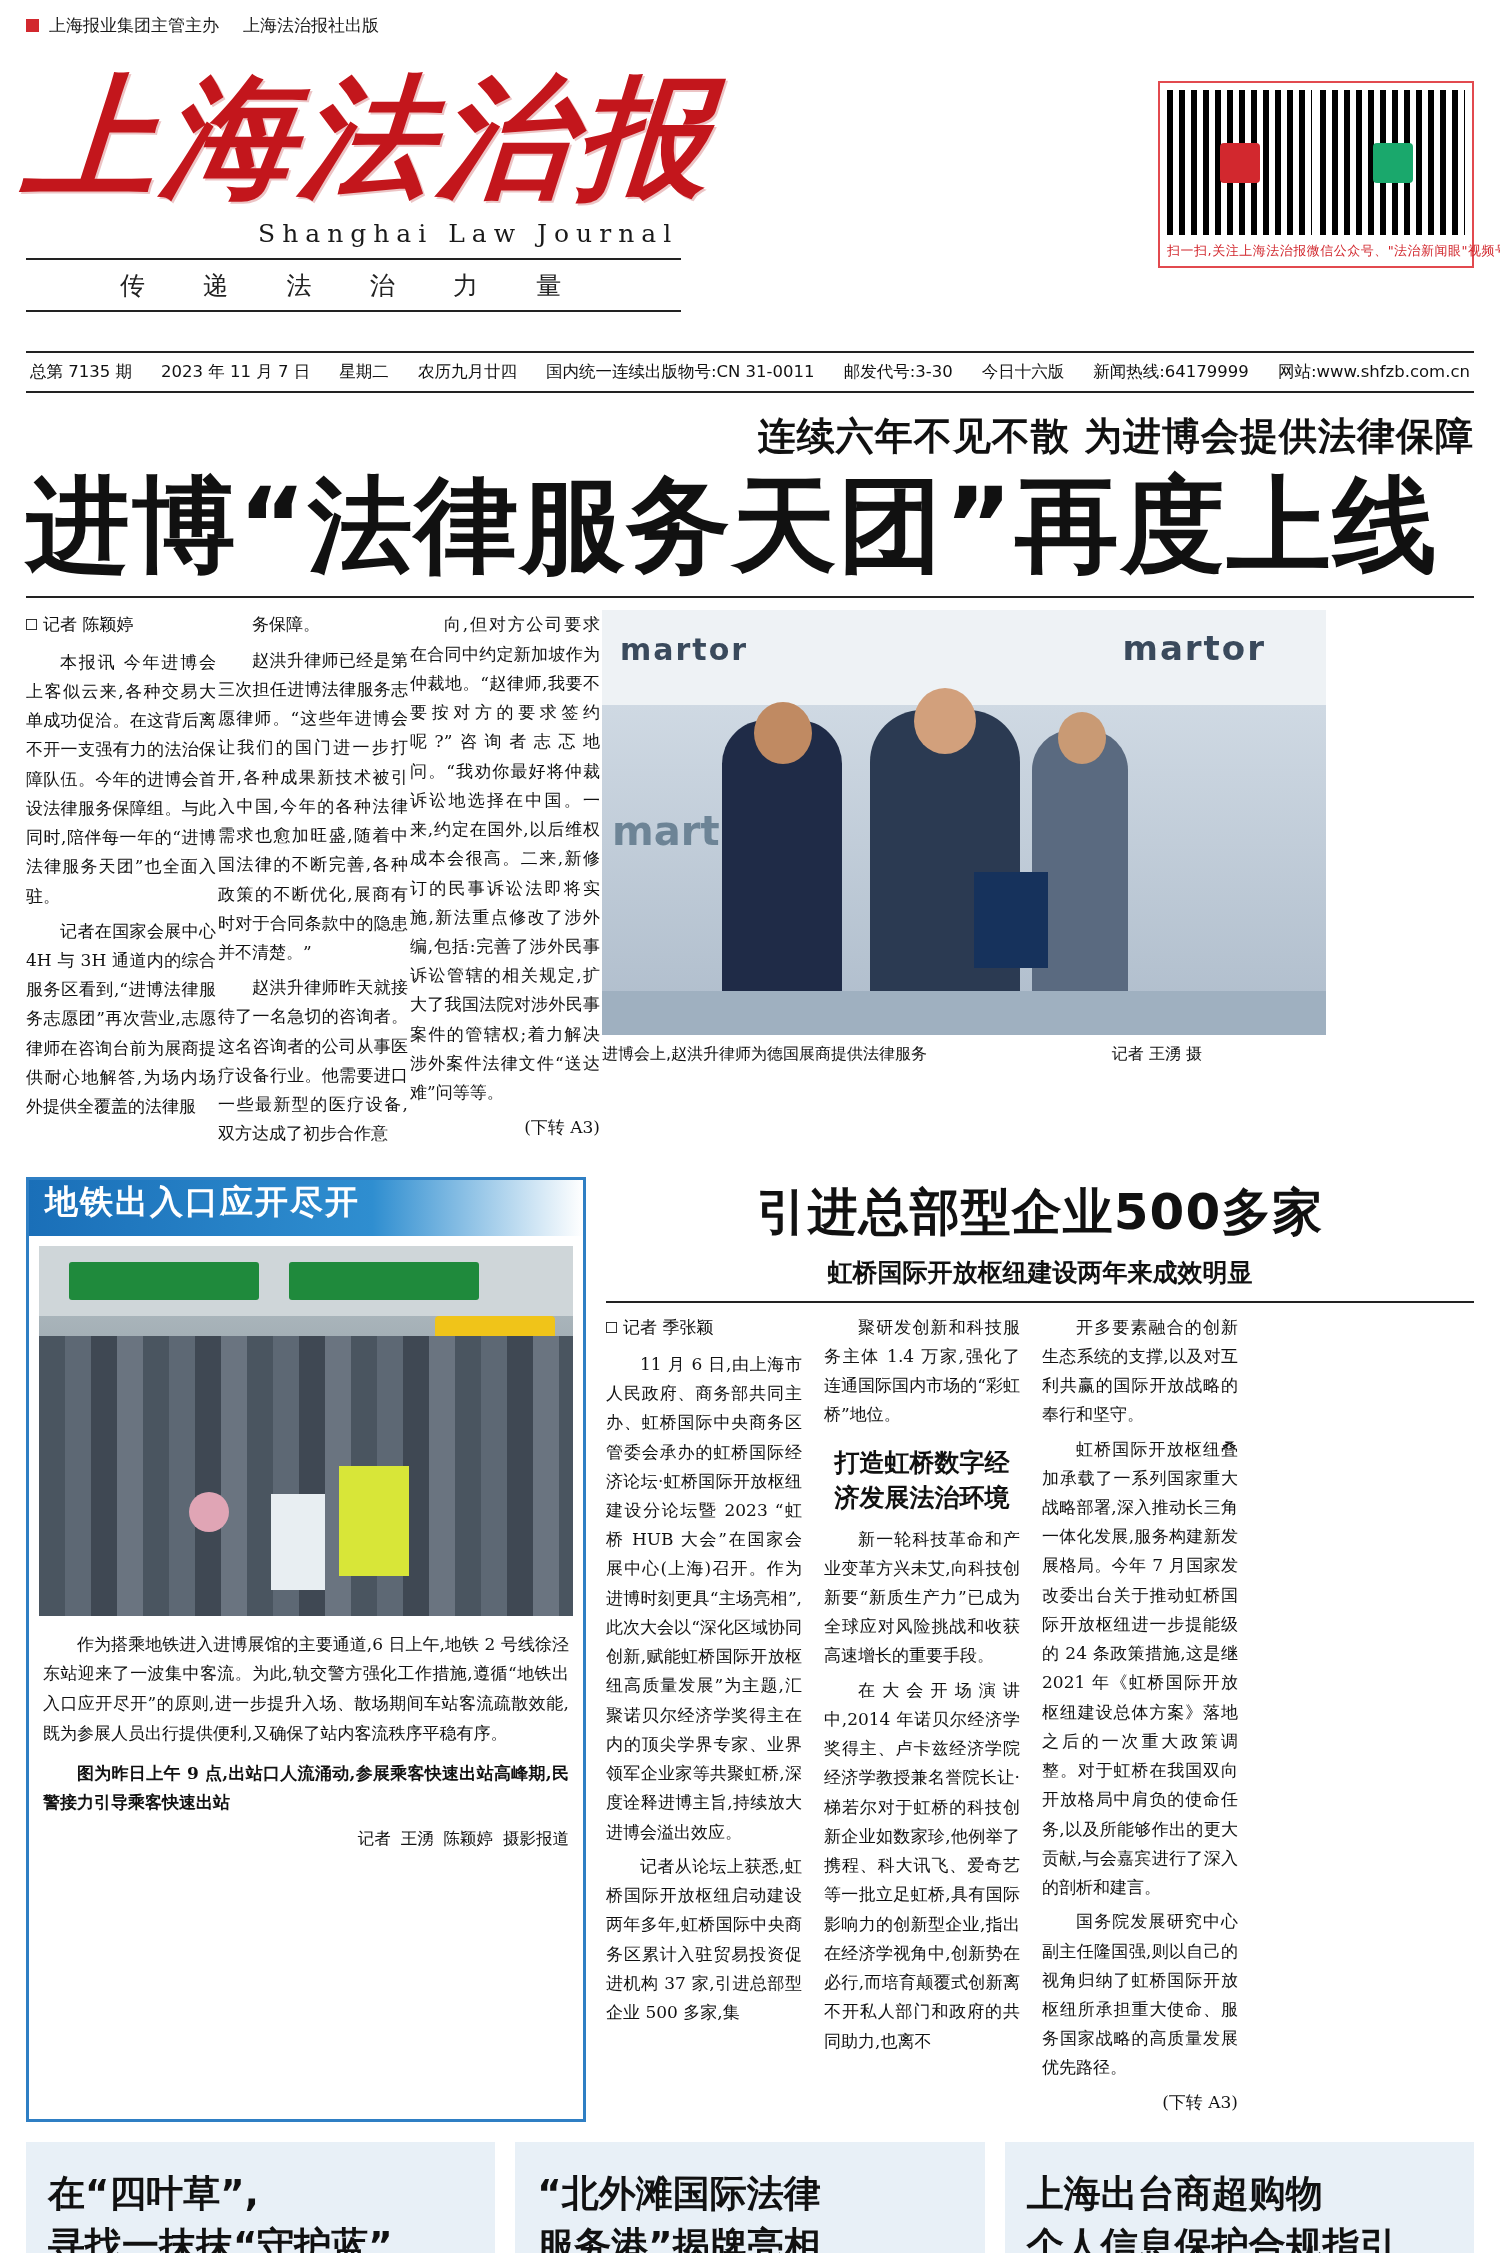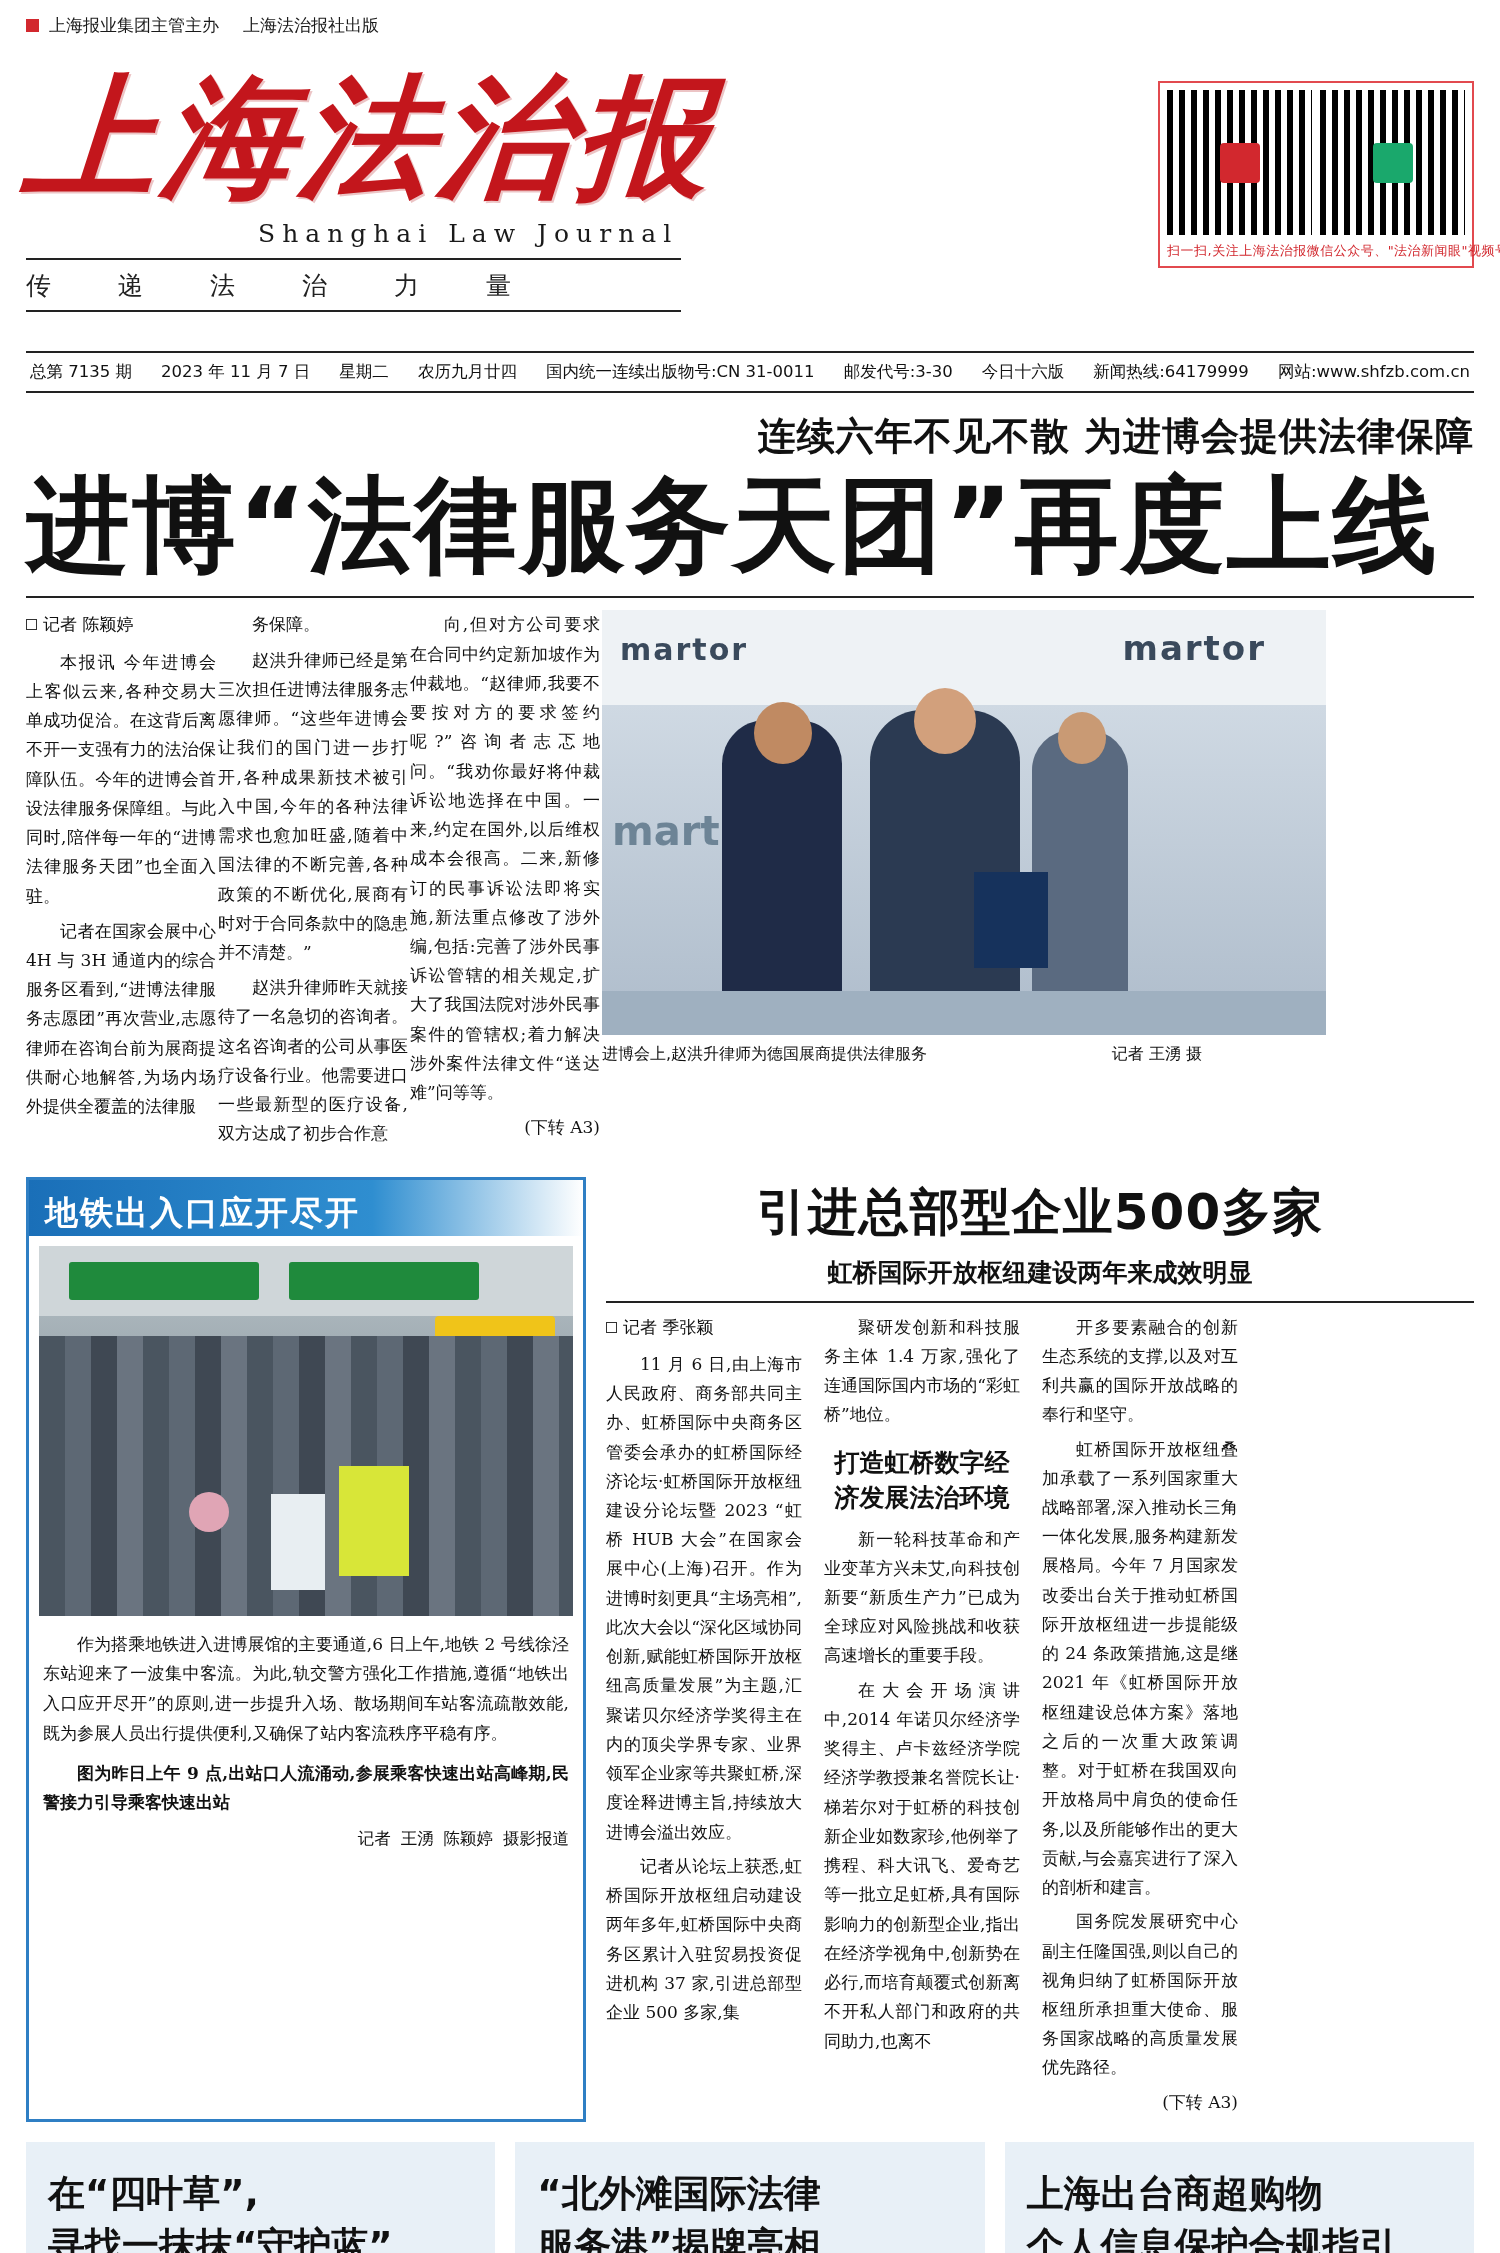--- a/index.html
+++ b/index.html
@@ -37,23 +37,23 @@
     transform: skewX(-4deg);
     font-style: italic;
   }
   .mh-sub {
     font-family: "DejaVu Serif", "Liberation Serif", serif;
     font-size: 25px; letter-spacing: 7px; color: #1a1a1a;
     margin-top: 16px; padding-left: 232px;
   }
   .mh-rule { width: 655px; height: 2px; background: #222; margin-top: 10px; }
   .mh-slogan {
-    width: 655px; text-align: left; font-size: 25px; letter-spacing: 26px;
+    width: 655px; text-align: center; font-size: 25px; letter-spacing: 26px;
     color: #222; padding: 9px 0 8px 0;
-    font-family: Liberation Mono, monospace;
+    font-family: Liberation Serif, serif;
   }
   .mh-rule2 { width: 655px; height: 2px; background: #222; }
 
   
   .qr-block {
     position: absolute; right: 0; top: 36px;
     width: 316px; border: 2px solid #e24a4f; background: #fff; padding: 7px 7px 0 7px;
   }
   .qr-row { display: flex; gap: 8px; }
   .qr { width: 145px; height: 145px; background:
@@ -123,21 +123,21 @@
     font-family: "DejaVu Sans","Liberation Sans",sans-serif;
   }
 
   
   .mid { display: flex; gap: 20px; padding-top: 22px; }
 
   
   .metro-box { width: 560px; border: 3px solid #2f7fc4; position: relative; }
   .metro-head {
     height: 56px; background: linear-gradient(90deg,#1a6fb8 0%, #2f8ed0 62%, #ffffff 100%);
-    display: flex; align-items: flex-end;
+    display: flex; align-items: flex-start;
   }
   .metro-head span {
     color: #fff; font-weight: 700; font-size: 33px; letter-spacing: 2px; padding-left: 16px;
     font-family: "DejaVu Sans","Liberation Sans",sans-serif;
   }
   .metro-photo {
     margin: 10px; height: 370px; position: relative; overflow: hidden;
     background: linear-gradient(180deg,#b9c4c9 0%, #8e9aa2 50%, #6c757d 100%);
   }
   .metro-photo .ceil { position:absolute; left:0; top:0; width:100%; height:70px; background:#cfd6d9; }

